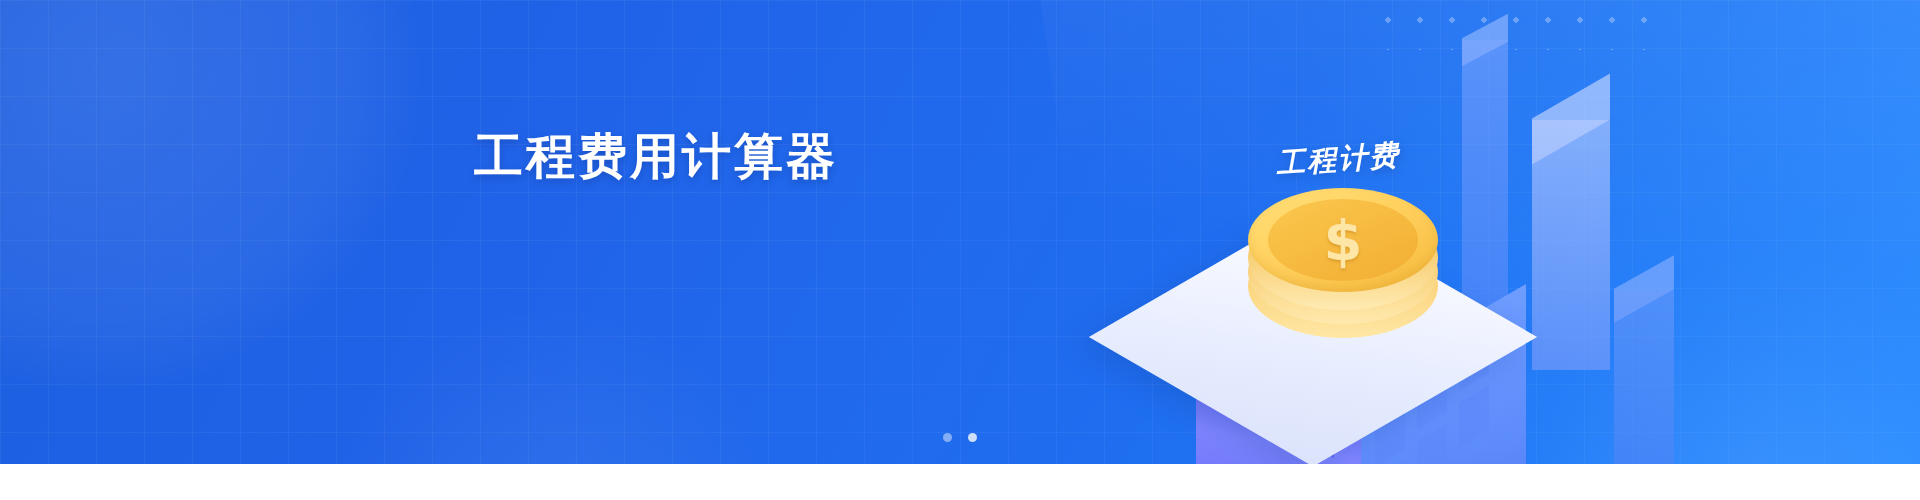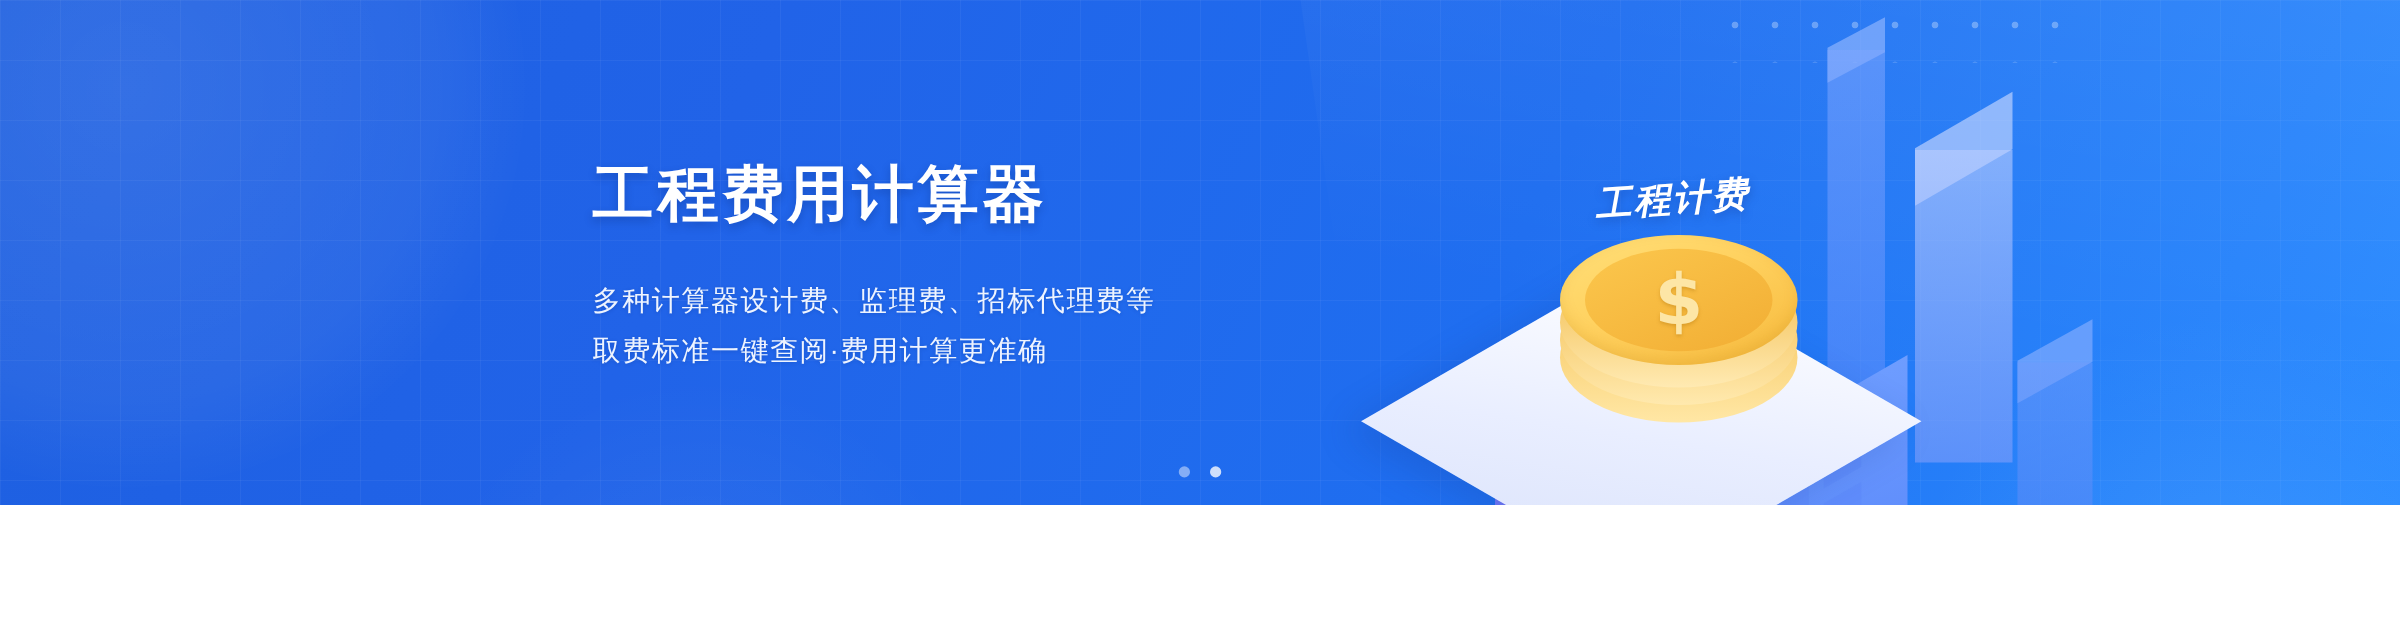--- a/index.html
+++ b/index.html
@@ -4,21 +4,21 @@
 <style>
   * { margin:0; padding:0; box-sizing:border-box; }
   html, body {
     width:1920px; height:500px;
     overflow:hidden;
     font-family:"Liberation Sans","DejaVu Sans",sans-serif;
   }
 
   .banner{
     position:relative;
-    width:1920px; height:404px;
+    width:1920px; height:464px;
     overflow:hidden;
     background:linear-gradient(115deg,#1d5fe0 0%,#2163e8 30%,#1f6ef0 62%,#2a8bff 100%);
   }
 
   
   .grid-overlay{
     position:absolute; inset:0;
     background-image:
       linear-gradient(to right, rgba(255,255,255,.045) 1px, transparent 1px),
       linear-gradient(to bottom, rgba(255,255,255,.045) 1px, transparent 1px);
@@ -190,24 +190,20 @@
 
   <div class="grid-overlay"></div>
   <div class="sheen"></div>
   <div class="glow-left"></div>
   <div class="glow-bottom-left"></div>
   <div class="glow-right"></div>
   <div class="dot-matrix"></div>
 
   <div class="copy">
     <div class="headline l1">工程费用计算器</div>
-    <div class="subcopy">
-      <div class="subline">多种计算器设计费、监理费、招标代理费等</div>
-      <div class="subline">取费标准一键查阅·费用计算更准确</div>
-    </div>
   </div>
 
   <div class="art">
 
     <div class="bldg pillar-a-top"></div>
     <div class="bldg pillar-a"></div>
     <div class="bldg slab-b-top"></div>
     <div class="bldg slab-b"></div>
     <div class="bldg slab-c-top"></div>
     <div class="bldg slab-c"></div>

